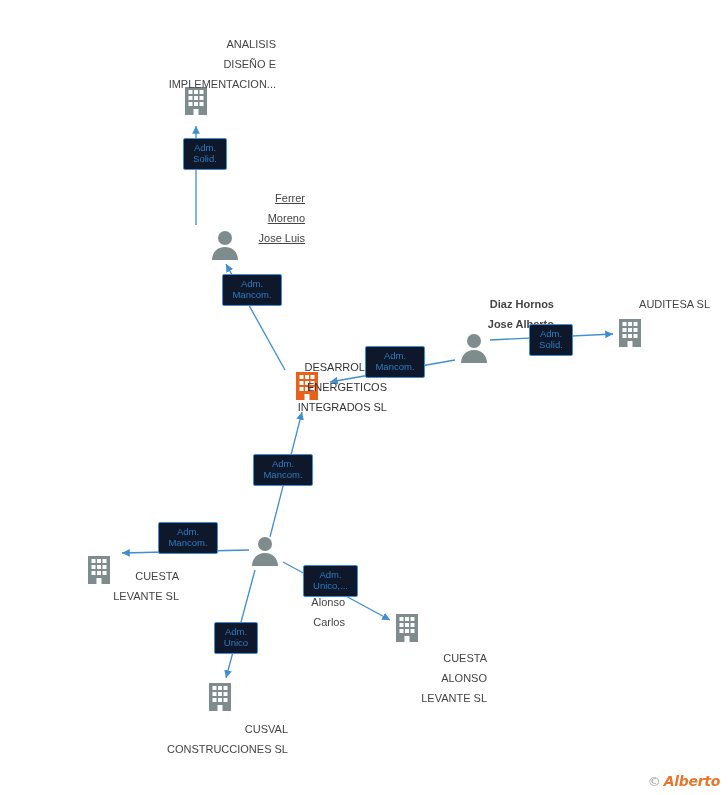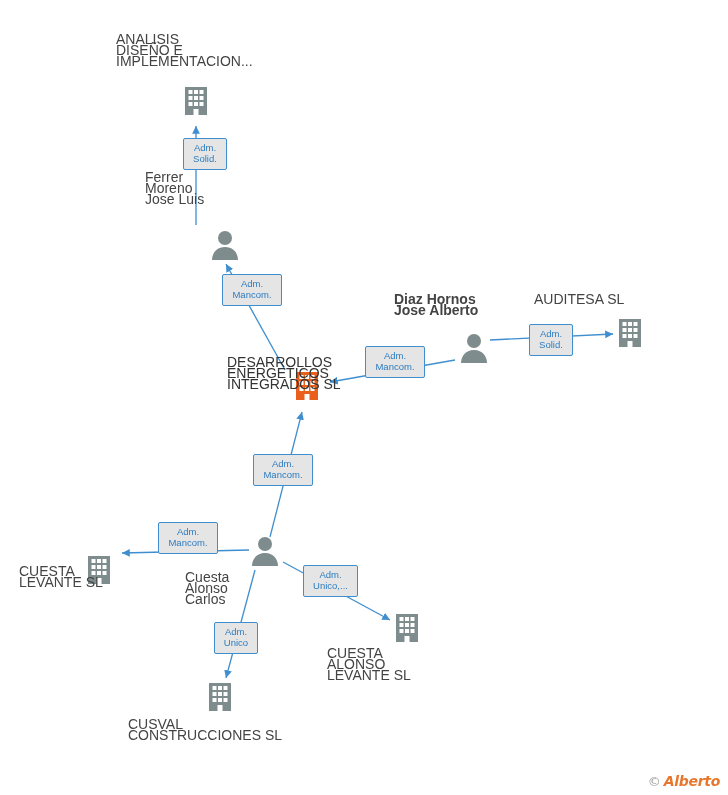--- a/index.html
+++ b/index.html
@@ -12,35 +12,35 @@
   }
   #canvas {
     position: relative;
     width: 728px;
     height: 795px;
     background: #ffffff;
     overflow: hidden;
   }
   .node-label {
     position: absolute;
-    text-align: left;
-    font-size: 14px;
+    text-align: right;
+    font-size: 11px;
     color: #444444;
-    line-height: 11px;
+    line-height: 20px;
     white-space: pre-line;
   }
   .node-label.bold {
     font-weight: normal;
     color: #333333;
     margin-top: 40px;
   }
   .badge {
     position: absolute;
     border: 1px solid #3f8fd0;
-    background: #e5e5e5;
+    background: #0f172a;
     color: #2d7cc0;
     font-size: 9.5px;
     line-height: 11px;
     text-align: center;
     padding: 3px 5px;
     border-radius: 2px;
     white-space: pre-line;
     box-sizing: border-box;
   }
   .icon-wrap {
@@ -114,21 +114,21 @@
             <rect x="11.5" y="24" width="5" height="6"></rect>
           </g>
         </svg></div>
       <div class="node-label" style="width: 160px; left: 116px; top: 34px;">ANALISIS
 DISEÑO E
 IMPLEMENTACION...</div>
       <div class="icon-wrap" style="left: 210px; top: 229px;"><svg width="30" height="32" viewBox="0 0 30 32">
           <circle cx="15" cy="9" r="7" fill="#7f8c8d"></circle>
           <path d="M15 18 C6 18 2 25 2 31 L28 31 C28 25 24 18 15 18 Z" fill="#7f8c8d"></path>
         </svg></div>
-      <div class="node-label" style="width: 160px; left: 145px; top: 172px;">Ferrer
+      <div class="node-label" style="width: 160px; left: 145px; top: 188px; text-decoration: underline;">Ferrer
 Moreno
 Jose Luis</div>
       <div class="icon-wrap" style="left: 293px; top: 370px;"><svg width="28" height="32" viewBox="0 0 28 32">
           <rect x="3" y="2" width="22" height="28" fill="#e8601c"></rect>
           <g fill="#ffffff">
             <rect x="6.5" y="5" width="4" height="4"></rect>
             <rect x="12" y="5" width="4" height="4"></rect>
             <rect x="17.5" y="5" width="4" height="4"></rect>
             <rect x="6.5" y="11" width="4" height="4"></rect>
             <rect x="12" y="11" width="4" height="4"></rect>
@@ -156,21 +156,21 @@
             <rect x="17.5" y="5" width="4" height="4"></rect>
             <rect x="6.5" y="11" width="4" height="4"></rect>
             <rect x="12" y="11" width="4" height="4"></rect>
             <rect x="17.5" y="11" width="4" height="4"></rect>
             <rect x="6.5" y="17" width="4" height="4"></rect>
             <rect x="12" y="17" width="4" height="4"></rect>
             <rect x="17.5" y="17" width="4" height="4"></rect>
             <rect x="11.5" y="24" width="5" height="6"></rect>
           </g>
         </svg></div>
-      <div class="node-label" style="width: 160px; left: 534px; top: 294px;">AUDITESA SL</div>
+      <div class="node-label" style="width: 160px; left: 550px; top: 294px;">AUDITESA SL</div>
       <div class="icon-wrap" style="left: 85px; top: 554px;"><svg width="28" height="32" viewBox="0 0 28 32">
           <rect x="3" y="2" width="22" height="28" fill="#7f8c8d"></rect>
           <g fill="#ffffff">
             <rect x="6.5" y="5" width="4" height="4"></rect>
             <rect x="12" y="5" width="4" height="4"></rect>
             <rect x="17.5" y="5" width="4" height="4"></rect>
             <rect x="6.5" y="11" width="4" height="4"></rect>
             <rect x="12" y="11" width="4" height="4"></rect>
             <rect x="17.5" y="11" width="4" height="4"></rect>
             <rect x="6.5" y="17" width="4" height="4"></rect>

